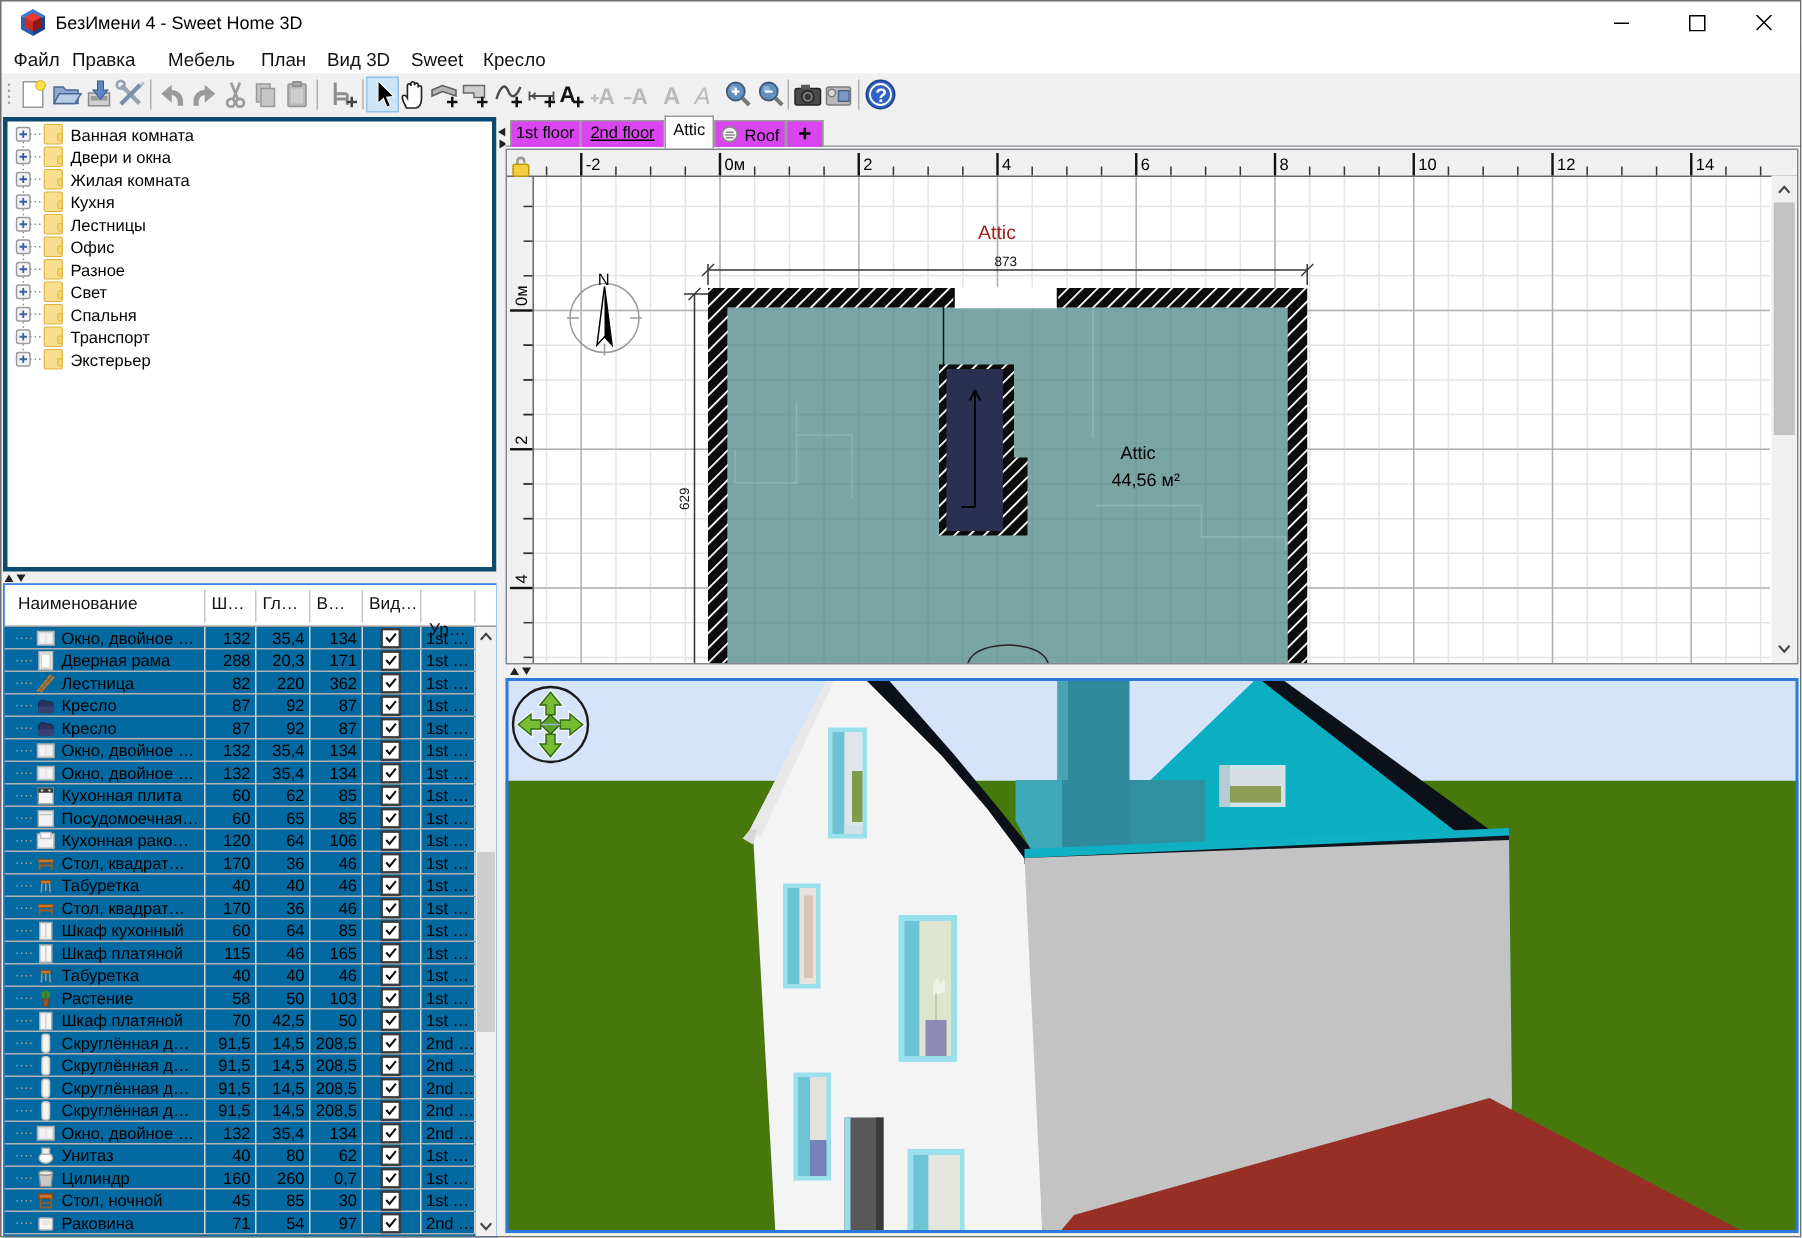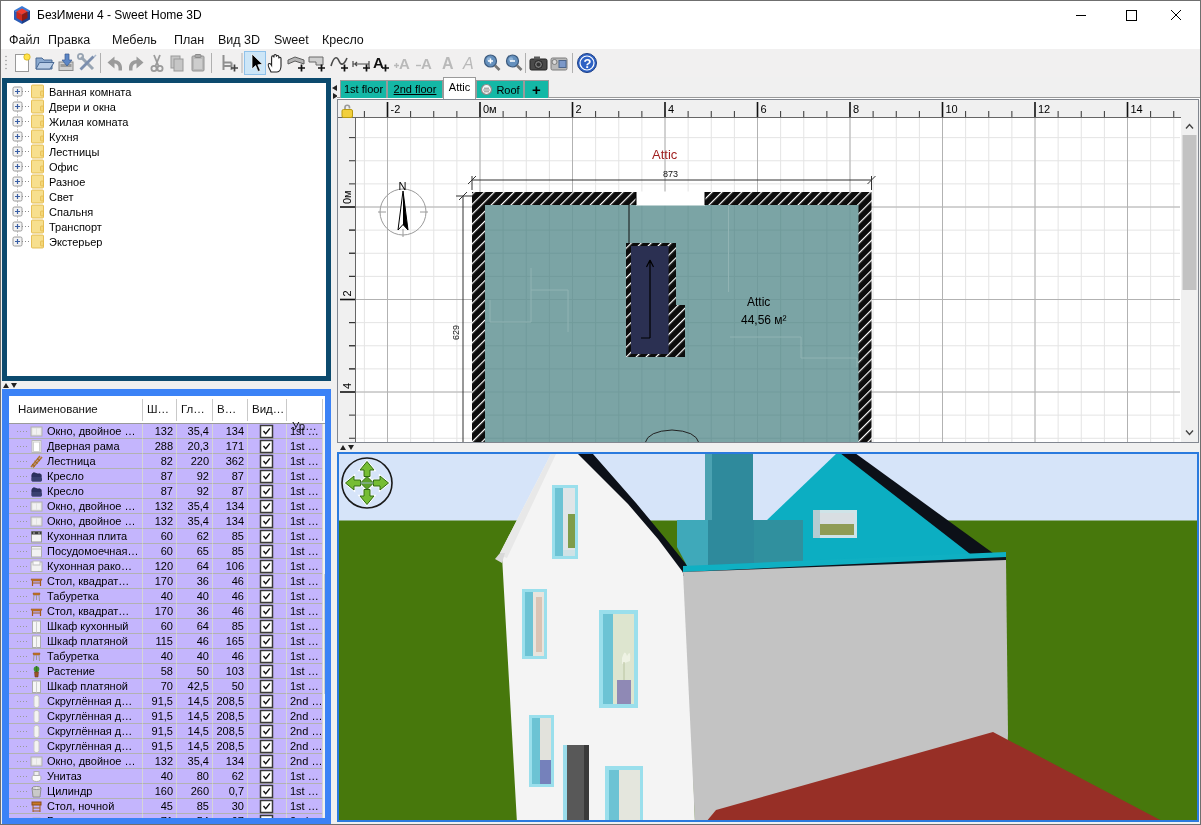--- a/index.html
+++ b/index.html
@@ -2,25 +2,25 @@
 <html><head><meta charset="utf-8">
 <style>
   html,body{margin:0;padding:0;}
   body{width:1201px;height:825px;overflow:hidden;font-family:"Liberation Sans",sans-serif;background:#f0f0f0;position:relative;}
   .abs{position:absolute;}
   #titlebar{left:0;top:0;width:1201px;height:30px;background:#fff;}
   #title-text{left:37px;top:8px;font-size:12px;color:#000;}
   #menubar{left:1px;top:30px;width:1199px;height:19px;background:#fff;font-size:12.5px;color:#111;}
   #menubar span{position:absolute;top:3px;}
   #toolbar{left:1px;top:49px;width:1199px;height:28px;background:#f1f0f0;}
-  #treepanel{left:2px;top:78px;width:329px;height:303px;background:#fff;border:5px solid #0c4a6e;box-sizing:border-box;overflow:hidden;text-align:right;}
-  #tablepanel{left:2px;top:389px;width:330px;height:436px;background:#c4b5fd;border:7px solid #3b82f6;box-sizing:border-box;overflow:hidden;font-size:11.5px;}
+  #treepanel{left:2px;top:78px;width:329px;height:303px;background:#fff;border:3px solid #0c4a6e;box-sizing:border-box;overflow:hidden;text-align:right;}
+  #tablepanel{left:2px;top:389px;width:330px;height:436px;background:#0369a1;border:1px solid #3b82f6;box-sizing:border-box;overflow:hidden;font-size:11.5px;}
   #vdivider{left:331px;top:78px;width:6px;height:747px;background:#f0f0f0;}
   #tabbar{left:337px;top:77px;width:864px;height:22px;background:#f0f0f0;}
-  .tab{position:absolute;top:3px;height:18px;background:#14b8a6;border:1px solid #9a9a9a;border-bottom:none;font-size:11px;text-align:center;box-sizing:border-box;padding-top:2px;}
+  .tab{position:absolute;top:3px;height:18px;background:#d946ef;border:1px solid #9a9a9a;border-bottom:none;font-size:11px;text-align:center;box-sizing:border-box;padding-top:2px;}
   #planpanel{left:337px;top:99px;width:862px;height:344px;background:#fff;border:1px solid #828790;box-sizing:border-box;}
   #winborder{left:0;top:0;width:1201px;height:825px;border:1px solid #6f6f6f;box-sizing:border-box;pointer-events:none;z-index:99;}
 </style></head>
 <body>
 <div class="abs" id="titlebar"></div>
 <div class="abs" id="title-text">БезИмени 4 - Sweet Home 3D</div>
 <svg class="abs" style="left:13px;top:6px" width="18" height="18" viewBox="0 0 18 18">
   <polygon points="9,0 17,4.5 9,9 1,4.5" fill="#3a7bd5"></polygon>
   <polygon points="1,4.5 9,9 9,18 1,13.5" fill="#2a5cb8"></polygon>
   <polygon points="17,4.5 9,9 9,18 17,13.5" fill="#1c3f8a"></polygon>

